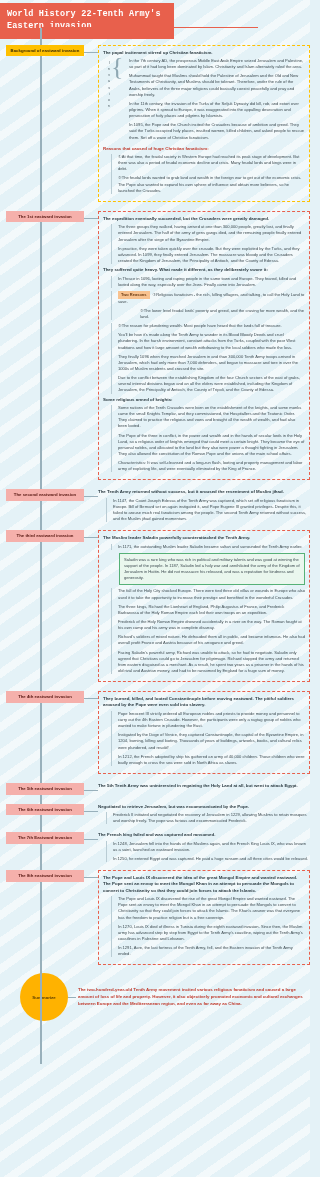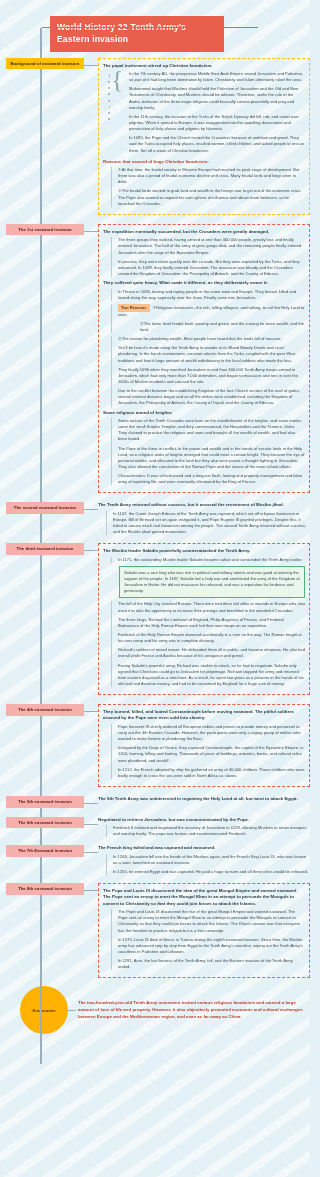--- a/index.html
+++ b/index.html
@@ -17,21 +17,21 @@
     min-height:1177px;
     background-color:#e4f2f7;
     background-image:repeating-linear-gradient(-35deg,
         rgba(255,255,255,0) 0px, rgba(255,255,255,0) 14px,
         rgba(255,255,255,.55) 14px, rgba(255,255,255,.55) 22px);
     box-sizing:border-box;
     padding:0 0 6px 0;
   }
 
   
-  .title-wrap{padding:16px 0 0 0; display:flex; justify-content:center;}
+  .title-wrap{padding:3px 0 0 0; display:flex; justify-content:flex-start;font-family:Liberation Mono, monospace;}
   .title{
     background:#e8604c;
     color:#ffffff;
     font-weight:bold;
     font-size:8.5px;
     line-height:1.45;
     padding:5px 7px 6px 7px;
     width:160px;
     margin-right:36px;
     letter-spacing:.2px;

